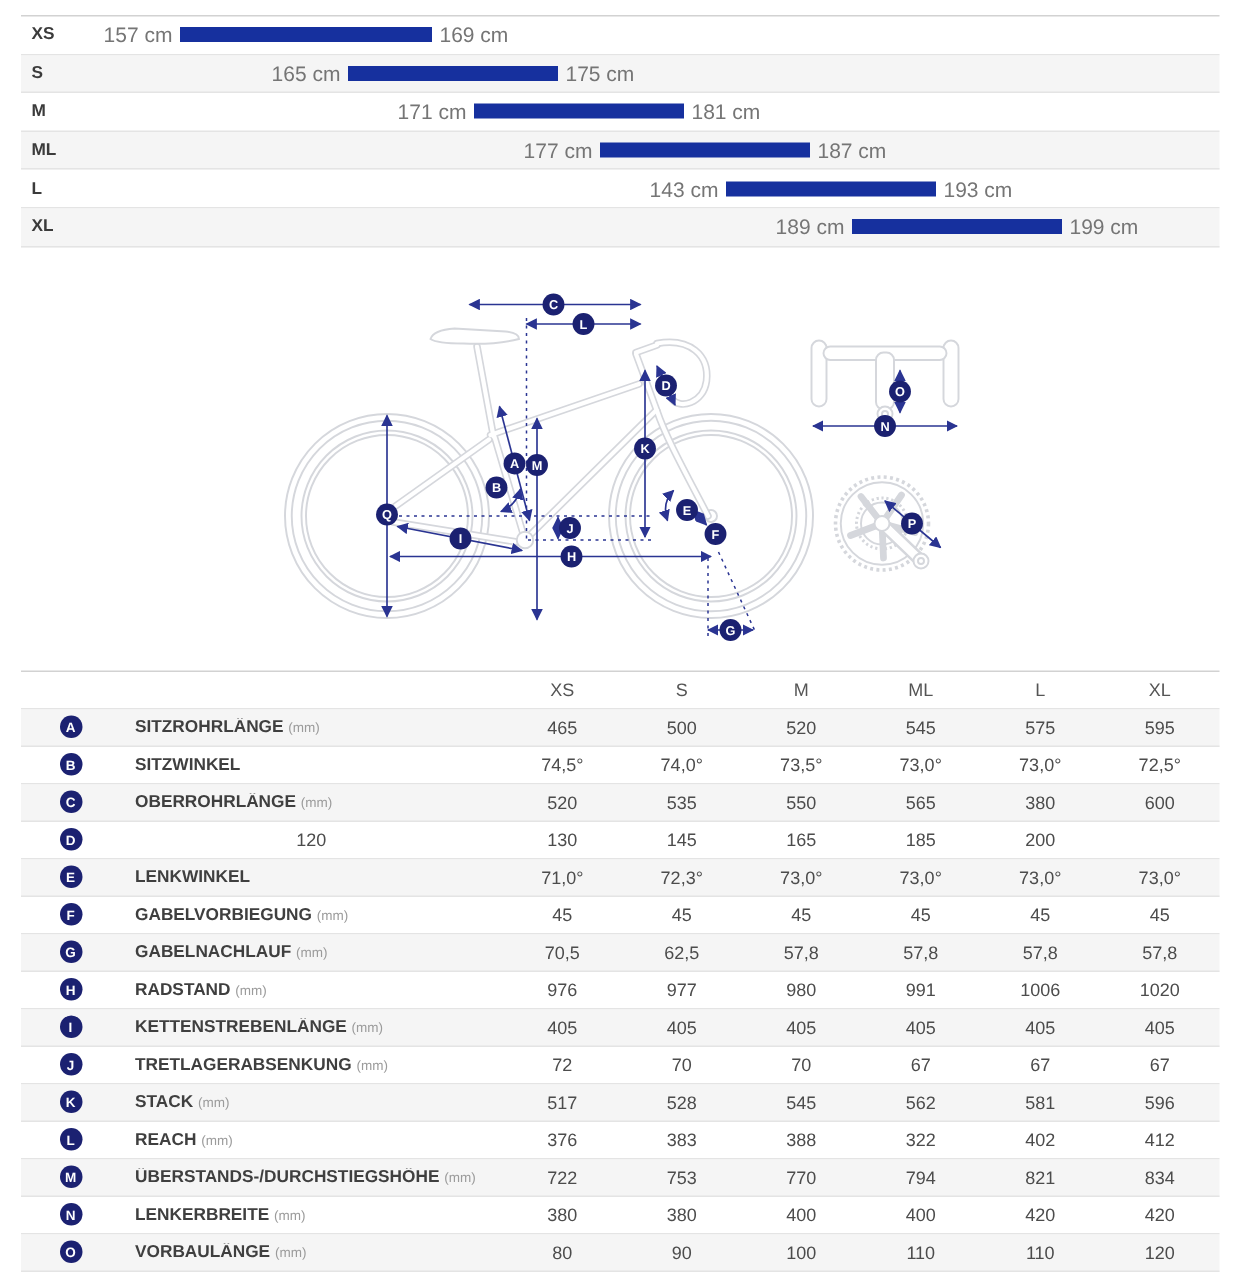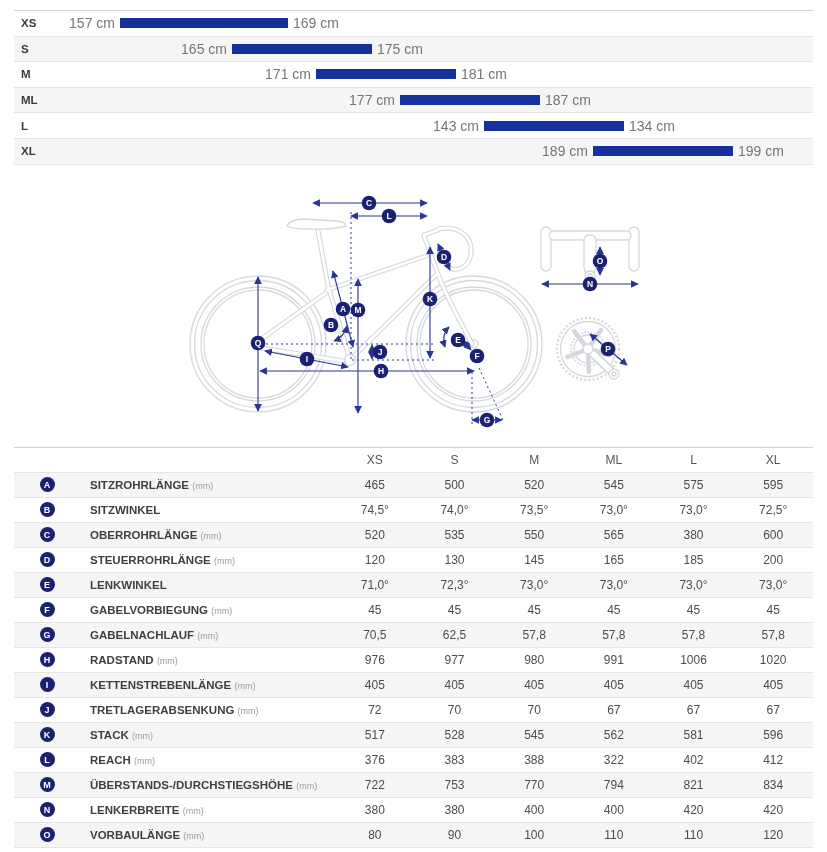--- a/index.html
+++ b/index.html
@@ -92,26 +92,26 @@
       <span class="min-label">177 cm</span>
       <div class="range-bar"></div>
       <span class="max-label">187 cm</span>
     </div>
   </div>
     <div class="size-row">
     <span class="size-label">L</span>
     <div class="bar-group" style="left: 58.8235%; width: 17.5219%;">
       <span class="min-label">143 cm</span>
       <div class="range-bar"></div>
-      <span class="max-label">134 cm</span>
+      <span class="max-label">193 cm</span>
     </div>
   </div>
     <div class="size-row alt">
     <span class="size-label">XL</span>
-    <div class="bar-group" style="left: 69.3367%; width: 17.5219%; margin-left: 25px;">
+    <div class="bar-group" style="left: 69.3367%; width: 17.5219%;">
       <span class="min-label">189 cm</span>
       <div class="range-bar"></div>
       <span class="max-label">199 cm</span>
     </div>
   </div>
   </div>
 
 <svg class="diagram" width="827" height="276" viewBox="0 0 827 276">
   <defs>
     <marker id="arr" viewBox="0 0 10 10" refX="9" refY="5" markerWidth="7" markerHeight="7" orient="auto-start-reverse">
@@ -330,21 +330,20 @@
         <span class="geo-val">535</span>
         <span class="geo-val">550</span>
         <span class="geo-val">565</span>
         <span class="geo-val">380</span>
         <span class="geo-val">600</span>
       </div>
       <div class="geo-row">
     <span class="badge-cell">
       <span class="badge">D</span>
     </span>
-    <span class="geo-label"><span class="lbl">STEUERROHRLÄNGE</span> <span class="unit">(mm)</span></span>
 
   <span class="geo-val">120</span>
         <span class="geo-val">130</span>
         <span class="geo-val">145</span>
         <span class="geo-val">165</span>
         <span class="geo-val">185</span>
         <span class="geo-val">200</span>
       </div>
       <div class="geo-row alt">
     <span class="badge-cell">

